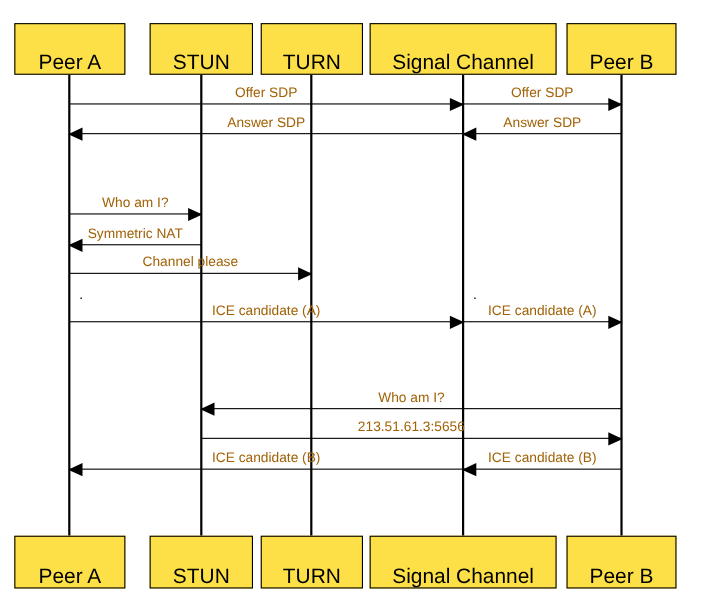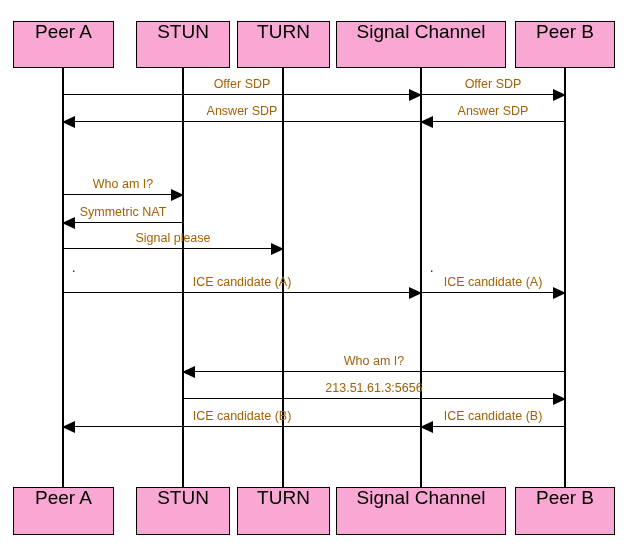--- a/index.html
+++ b/index.html
@@ -15,23 +15,23 @@
     position: relative;
     width: 641px;
     height: 559px;
     background: #ffffff;
     overflow: hidden;
   }
   .lane-box {
     position: absolute;
     box-sizing: border-box;
     border: 1.6px solid #000000;
-    background: #f9a8d4;
+    background: #fde047;
     display: flex;
-    align-items: flex-start;
+    align-items: flex-end;
     justify-content: center;
     z-index: 5;
   }
   .lane-box-label {
     font-size: 19px;
     line-height: 1;
     color: #000000;
     white-space: nowrap;
     letter-spacing: 0px;
   }
@@ -155,21 +155,21 @@
       <div class="msg-label">Who am I?</div>
     </div>
     <div class="msg" style="left: 63px; top: 222px; width: 120px;">
       <div class="msg-line"></div>
       <div class="msg-head left"></div>
       <div class="msg-label">Symmetric NAT</div>
     </div>
     <div class="msg" style="left: 63px; top: 248px; width: 220px;">
       <div class="msg-line"></div>
       <div class="msg-head right"></div>
-      <div class="msg-label">Signal please</div>
+      <div class="msg-label">Channel please</div>
     </div>
     <div class="msg" style="left: 63px; top: 292px; width: 358px;">
       <div class="msg-line"></div>
       <div class="msg-head right"></div>
       <div class="msg-label">ICE candidate (A)</div>
     </div>
     <div class="msg" style="left: 421px; top: 292px; width: 144px;">
       <div class="msg-line"></div>
       <div class="msg-head right"></div>
       <div class="msg-label">ICE candidate (A)</div>

